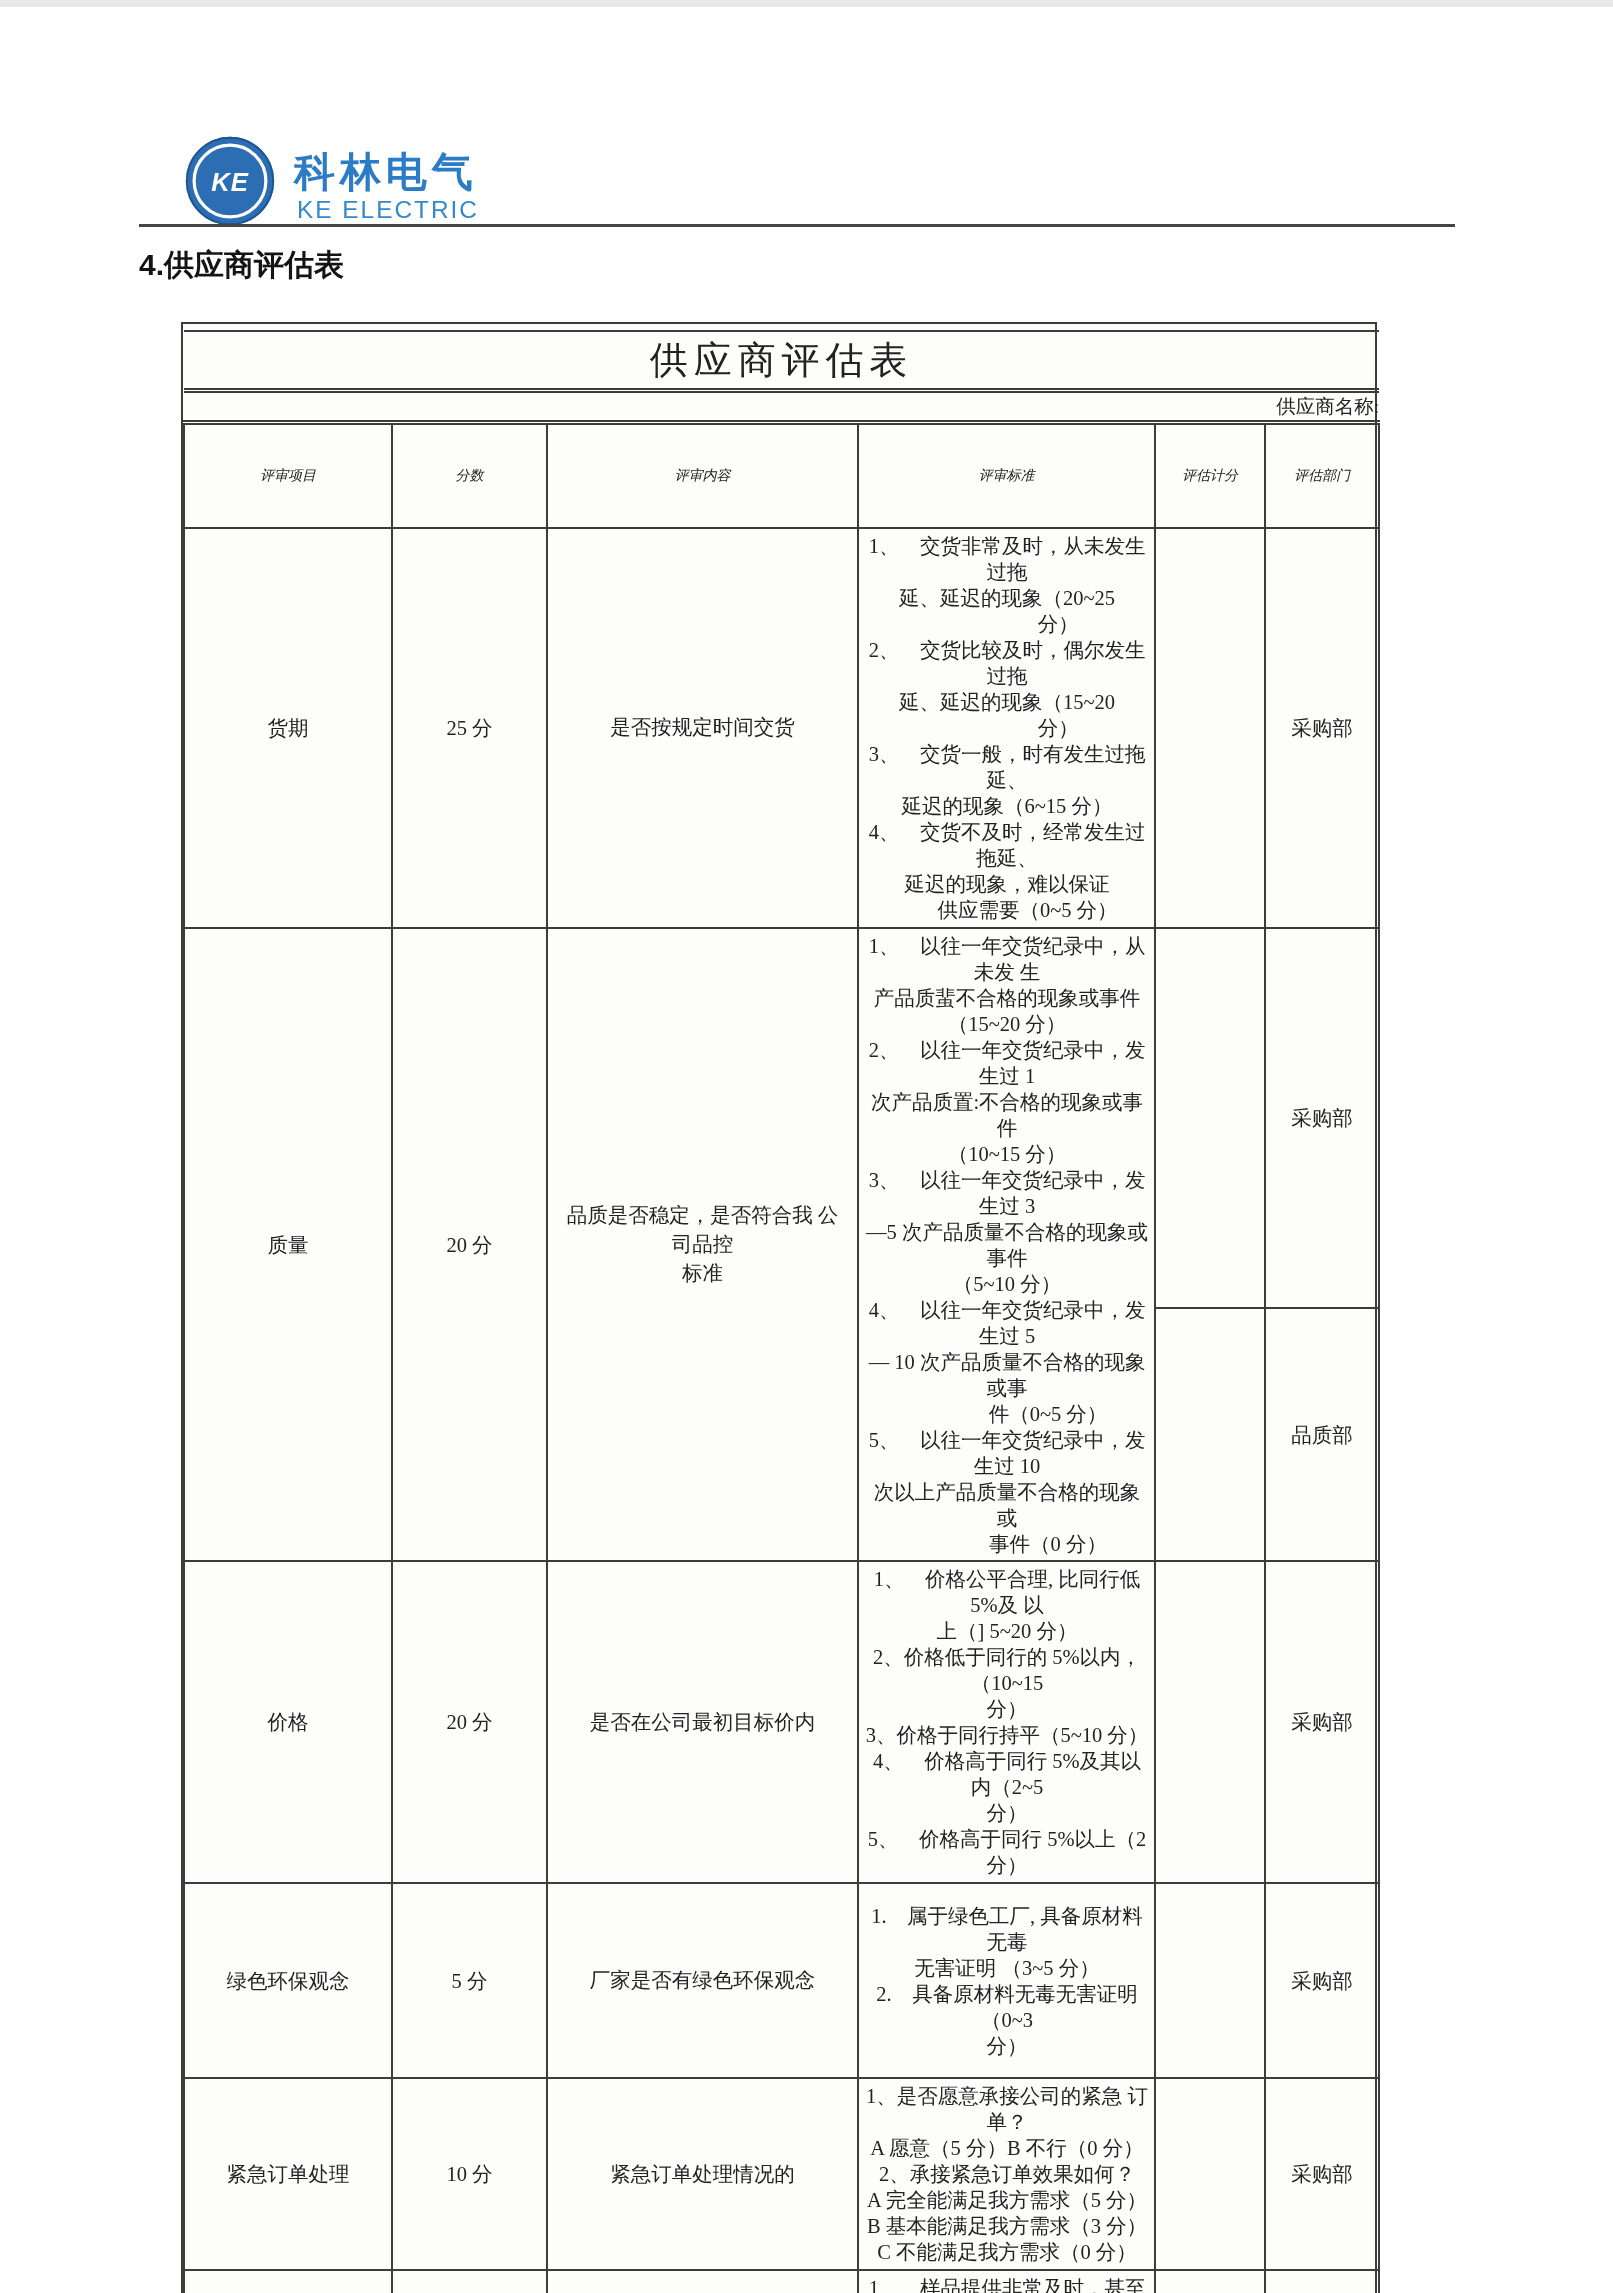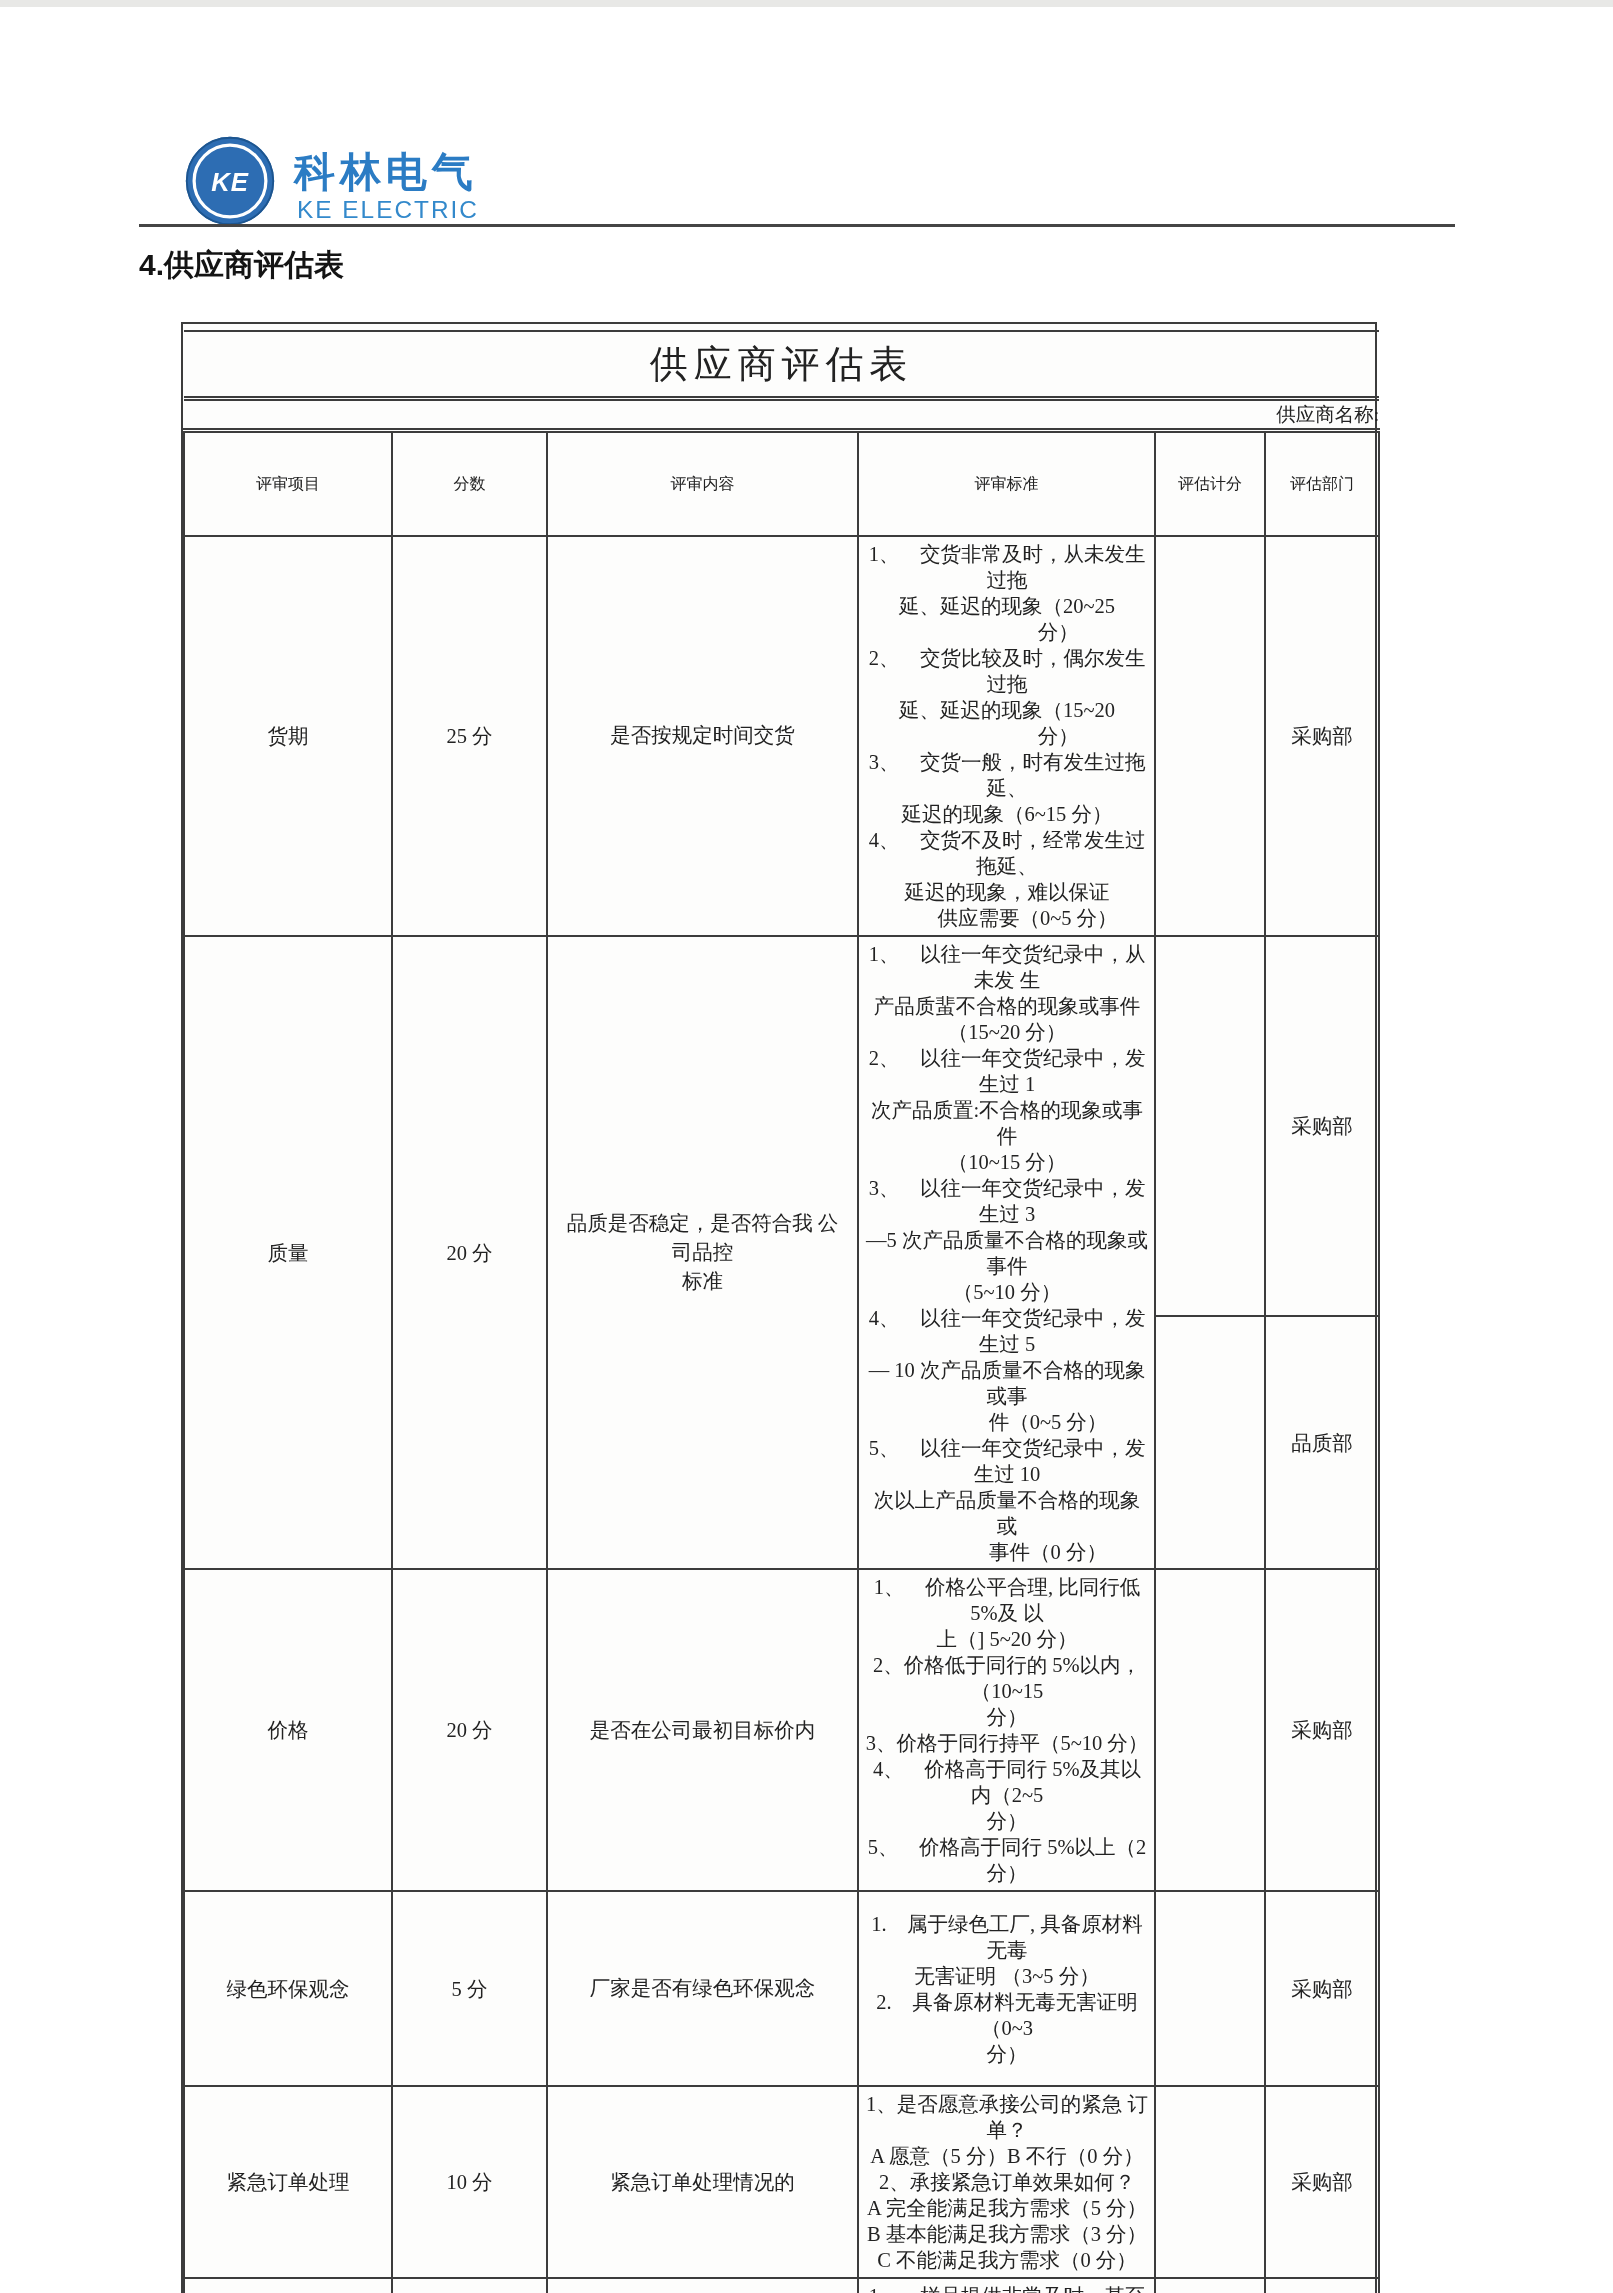--- a/index.html
+++ b/index.html
@@ -55,29 +55,29 @@
     border: 2.4px solid #3c3c3c;
     background: #fdfdfc;
   }
   table.eval { width: 100%; border-collapse: collapse; table-layout: fixed; margin-top: 5.9px; }
   table.eval td { border: 2px solid #3c3c3c; vertical-align: middle; text-align: center; font-size: 20.5px; color: #222; }
 
   tr.title-row td {
     border-left: none; border-right: none;
     border-top: 2px solid #3c3c3c;
     border-bottom: 5.9px double #3c3c3c;
-    height: 68px;
+    height: 60px;
     font-size: 38px; letter-spacing: 5.9px; text-align: center;
   }
   tr.name-row td {
     border-left: none; border-right: none;
     border-bottom: 5.9px double #3c3c3c;
     height: 29px; font-size: 19.5px; text-align: right; padding-left: 3.9px;
   }
-  tr.head-row td { height: 105px; font-size: 16px; }
+  tr.head-row td { height: 105px; font-size: 14px; font-style: italic; }
 
   td.std {
     text-align: left; vertical-align: middle;
     white-space: pre-line;
     font-size: 19.5px; line-height: 26px;
     padding: 3.9px 3.9px 3.9px 4.9px;
   }
   td.content { white-space: pre-line; font-size: 19.5px; line-height: 29px; padding: 16px; border-radius: 13px; }
   .ta-l { text-align: left; }
   .ta-c { text-align: center !important; }

